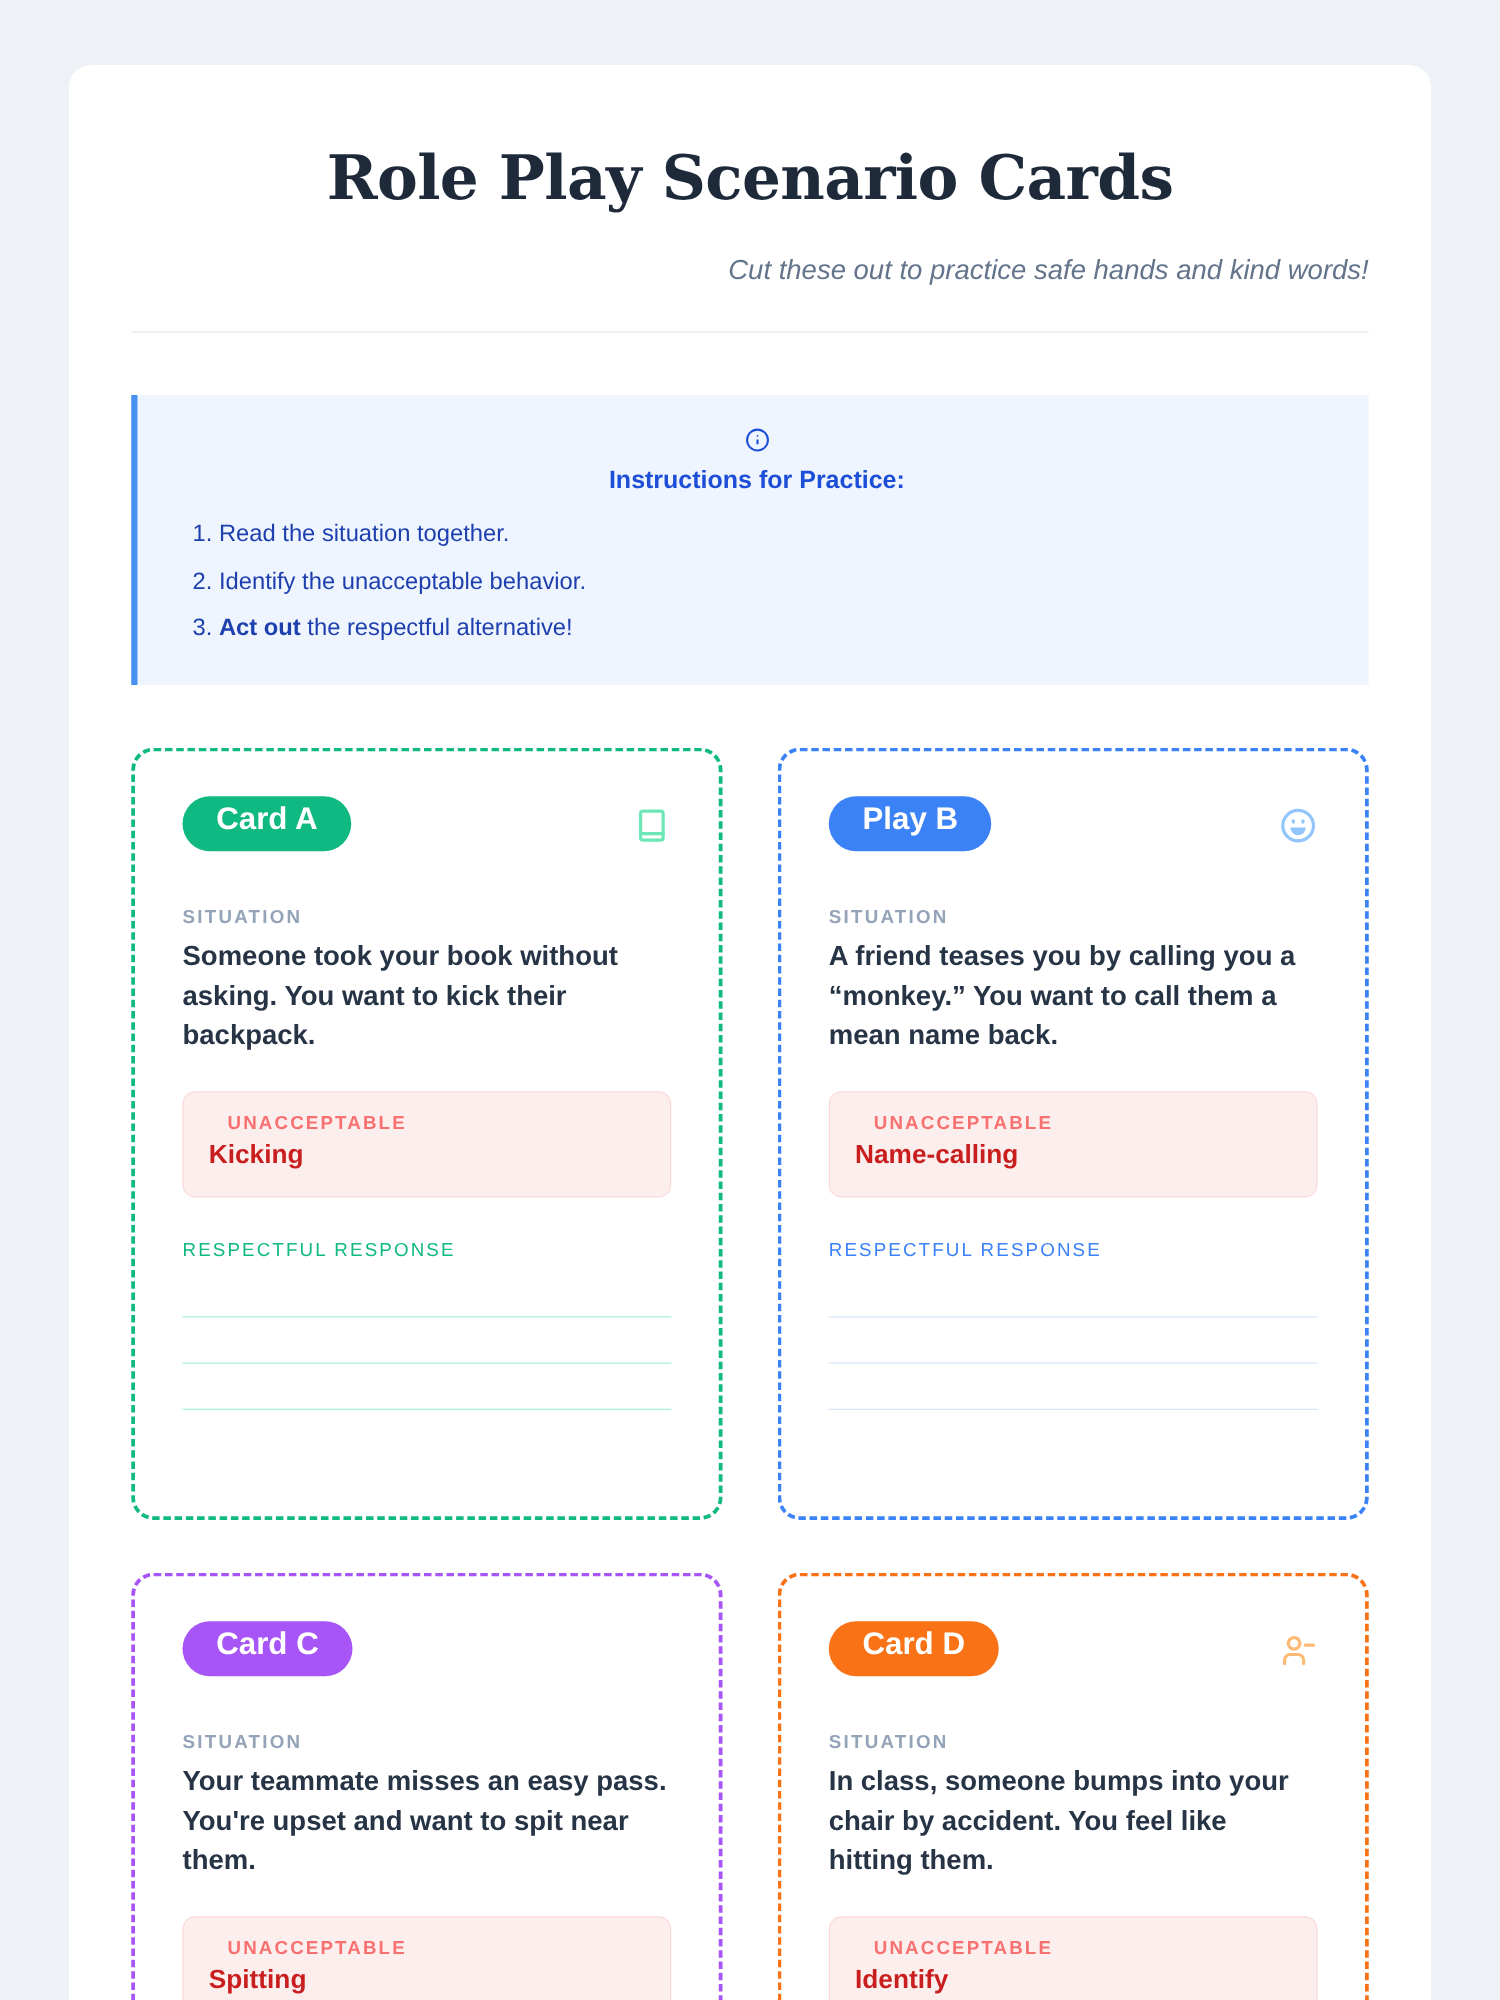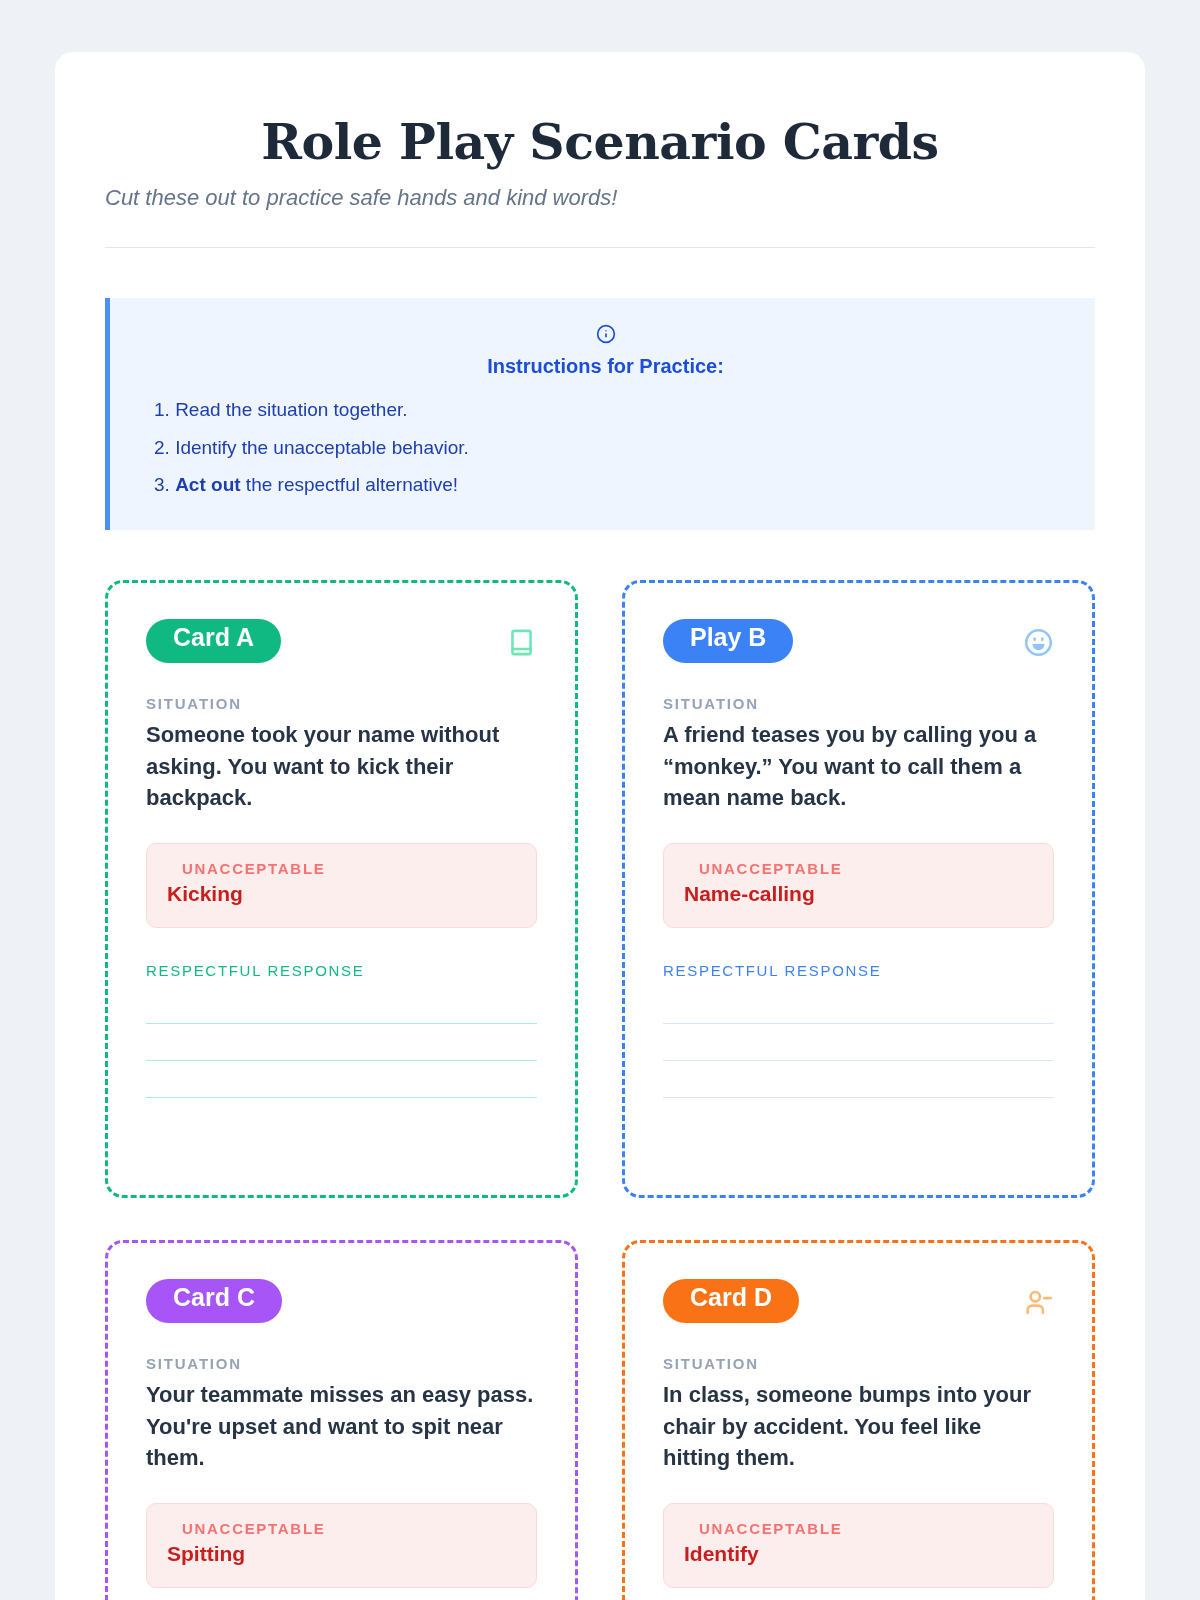--- a/index.html
+++ b/index.html
@@ -33,25 +33,25 @@
     font-family: "DejaVu Serif", serif;
     font-size: 49px;
     font-weight: bold;
     letter-spacing: -0.5px;
     color: #1e2a3a;
     line-height: 1.15;
     margin-top: 14px;
   }
 
   .page-subtitle {
-    text-align: left;
+    text-align: right;
     font-size: 22px;
     font-style: italic;
     color: #64748b;
-    margin-top: 14px;
+    margin-top: 32px;
     line-height: 1.3;
   }
 
   .divider {
     height: 1px;
     background: #e2e8f0;
     margin: 34px 0 0 0;
   }
 
   
@@ -124,21 +124,21 @@
   }
 
   .card-icon {
     width: 31px;
     height: 31px;
     margin-top: 8px;
     flex: 0 0 auto;
   }
 
   .label-situation {
-    margin-top: 32px;
+    margin-top: 44px;
     font-size: 15px;
     font-weight: bold;
     letter-spacing: 1.8px;
     color: #94a3b8;
   }
 
   .situation-text {
     margin-top: 7px;
     font-size: 22px;
     font-weight: bold;
@@ -242,21 +242,21 @@
       <div class="card-head">
         <span class="card-pill">Card A</span>
         <span class="card-icon">
           <svg width="31" height="31" viewBox="0 0 24 24" fill="none" stroke="#6ee7b7" stroke-width="2" stroke-linecap="round" stroke-linejoin="round">
             <rect x="5" y="3" width="14" height="18" rx="1.5"></rect>
             <line x1="5" y1="17" x2="19" y2="17"></line>
           </svg>
         </span>
       </div>
       <div class="label-situation">SITUATION</div>
-      <div class="situation-text">Someone took your name without asking. You want to kick their backpack.</div>
+      <div class="situation-text">Someone took your book without asking. You want to kick their backpack.</div>
       <div class="unacceptable">
         <div class="label-unacceptable">UNACCEPTABLE</div>
         <div class="unacceptable-value">Kicking</div>
       </div>
       <div class="label-response">RESPECTFUL RESPONSE</div>
       <div class="write-lines">
         <div class="write-line"></div>
         <div class="write-line"></div>
         <div class="write-line"></div>
       </div>

